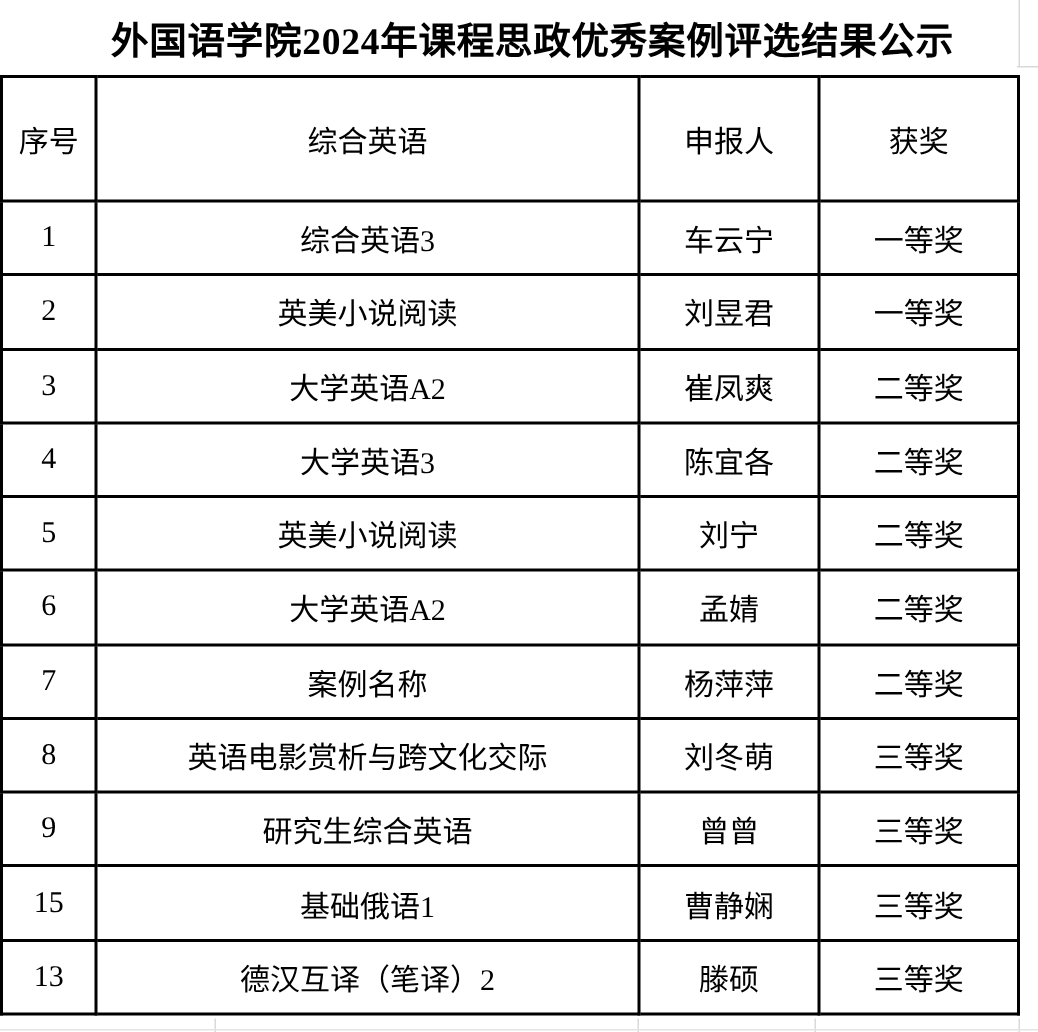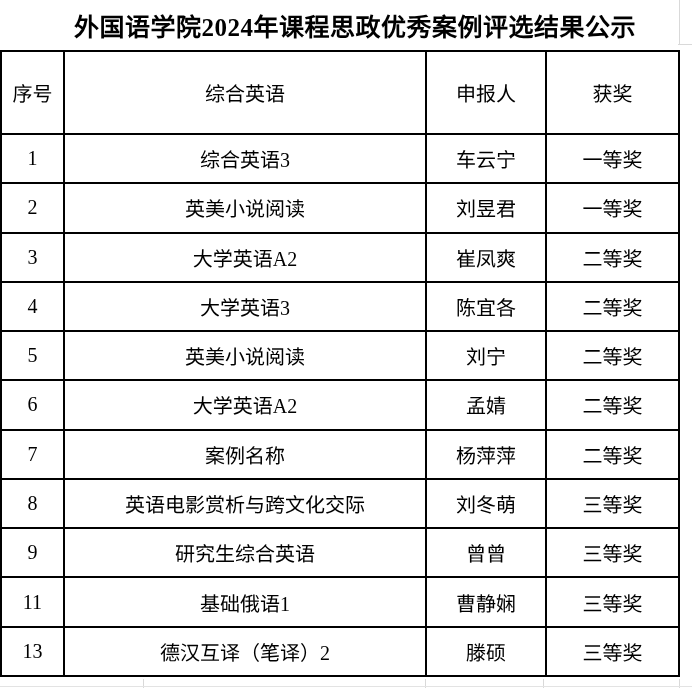--- a/index.html
+++ b/index.html
@@ -133,21 +133,21 @@
         <td>刘冬萌</td>
         <td>三等奖</td>
       </tr>
       <tr>
         <td class="seq">9</td>
         <td>研究生综合英语</td>
         <td>曾曾</td>
         <td>三等奖</td>
       </tr>
       <tr>
-        <td class="seq">11</td>
+        <td class="seq">15</td>
         <td>基础俄语1</td>
         <td>曹静娴</td>
         <td>三等奖</td>
       </tr>
       <tr>
         <td class="seq">13</td>
         <td>德汉互译（笔译）2</td>
         <td>滕硕</td>
         <td>三等奖</td>
       </tr>

